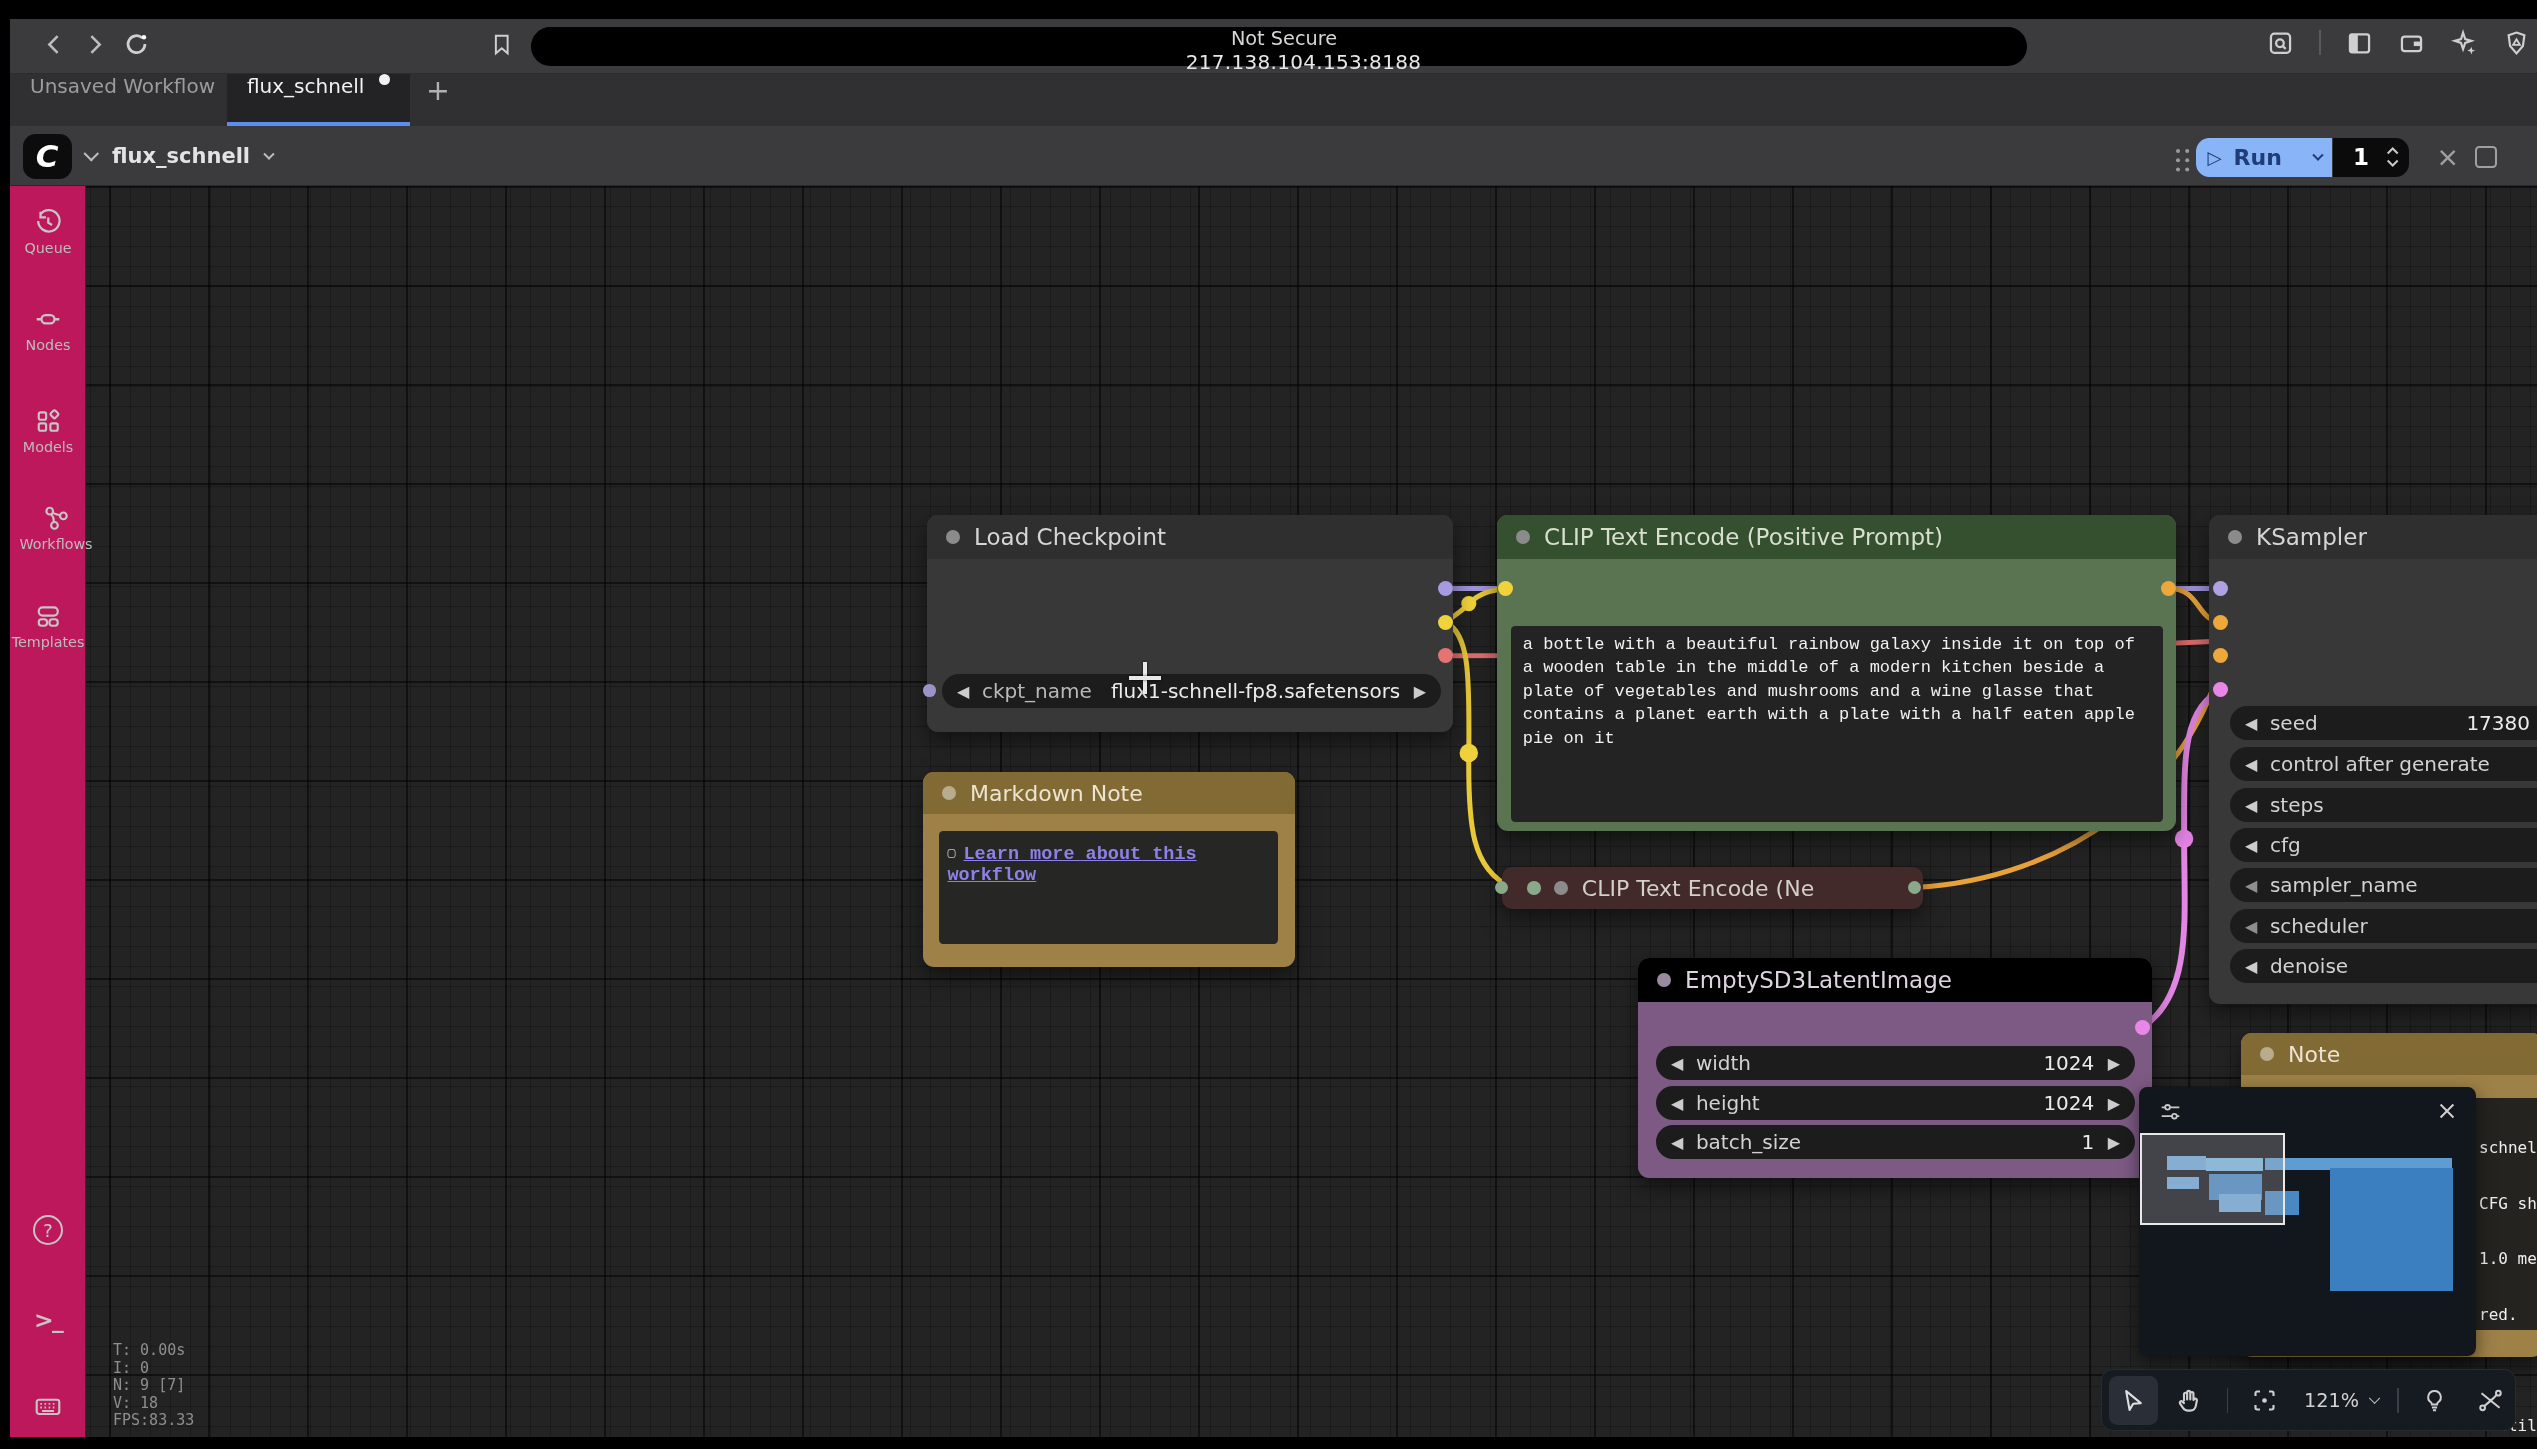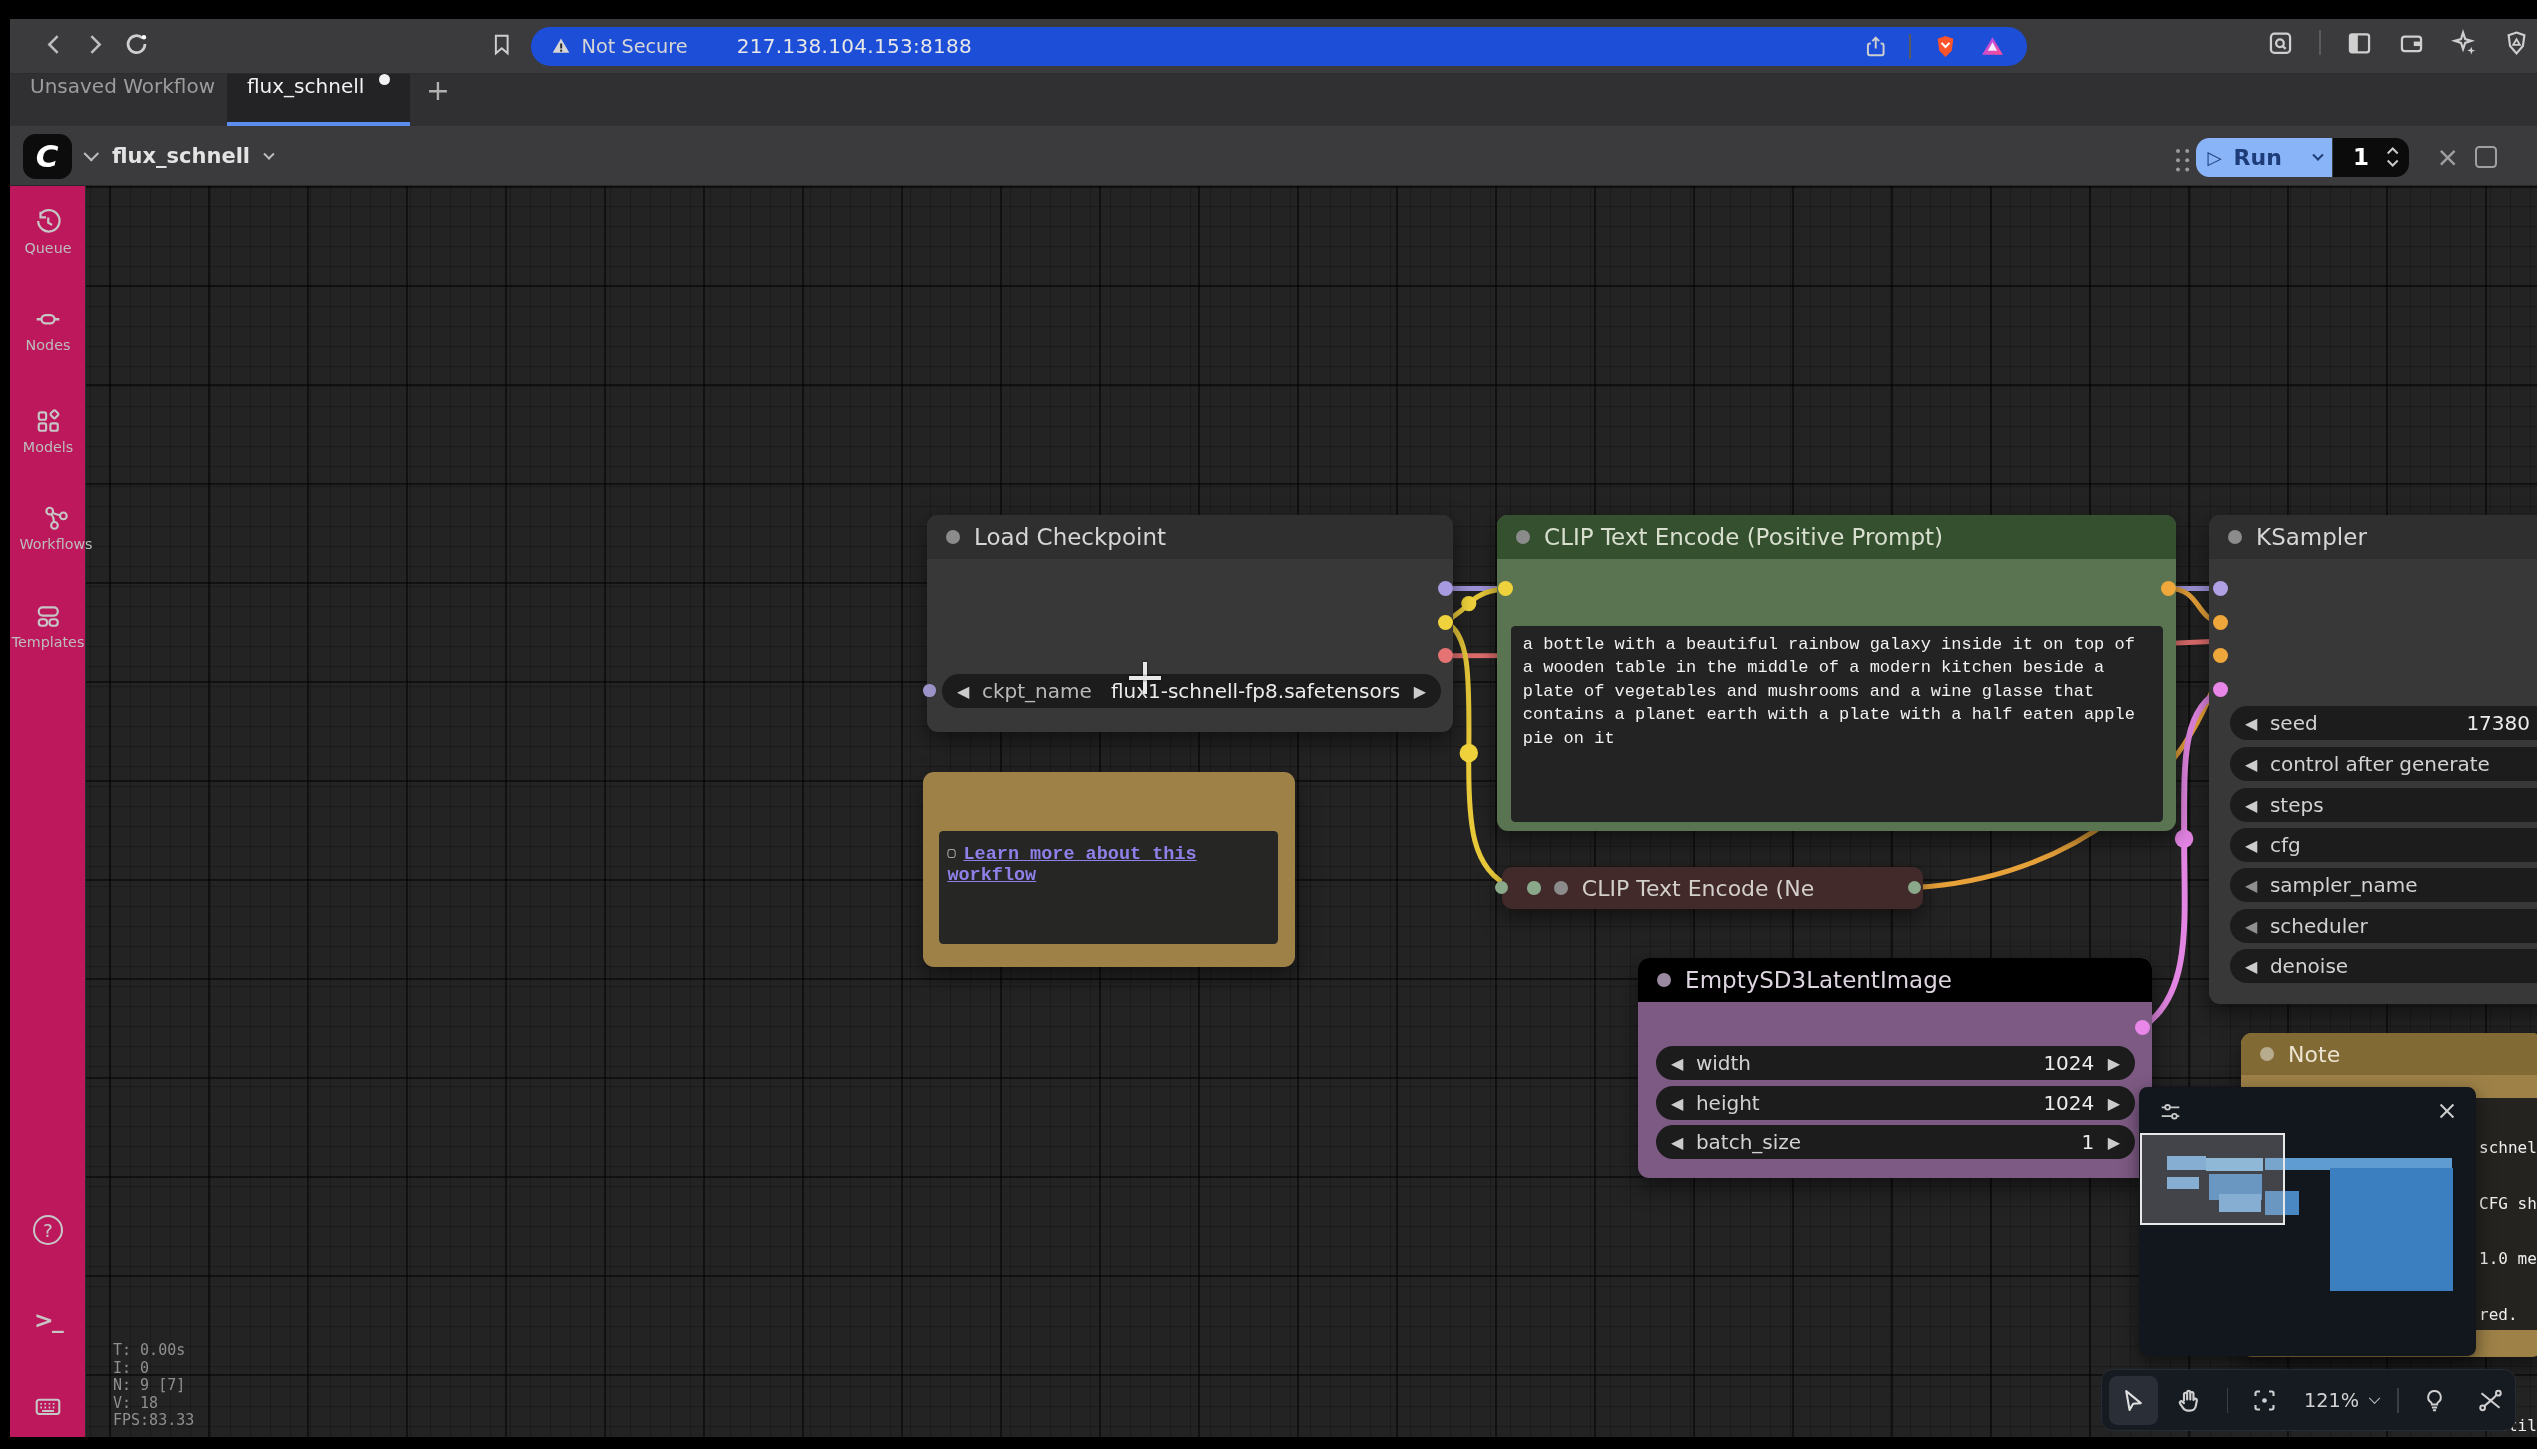--- a/index.html
+++ b/index.html
@@ -3,21 +3,21 @@
 <meta charset="utf-8">
 <style>
   * { margin:0; padding:0; box-sizing:border-box; }
   html,body { width:2538px; height:1449px; background:#000; font-family:"DejaVu Sans","Liberation Sans",sans-serif; }
   .screen { position:absolute; left:0; top:0; width:2538px; height:1449px; background:#000; overflow:hidden; }
   .abs { position:absolute; }
 
   
   .btoolbar { position:absolute; left:10px; top:18.5px; width:2527px; height:55px; background:#3b3b3d; border-bottom:1.7px solid #2c2c2e; }
   .navbtn { position:absolute; top:6.7px; width:39px; height:39px; display:flex; align-items:center; justify-content:center; color:#bdbdbd; }
-  .urlbar { position:absolute; left:521px; top:8.4px; width:1496px; height:39px; background:#1d4ed8; border-radius:19.3px; display:flex; align-items:center; }
+  .urlbar { position:absolute; left:521px; top:8.4px; width:1496px; height:39px; background:#000000; border-radius:19.3px; display:flex; align-items:center;flex-direction:column; }
   .sec-label { color:#d6d6d6; font-size:19.3px; margin-left:10px; }
   .url-text { color:#e7e7e7; font-size:20px; margin-left:49px; letter-spacing:0.3px; }
   .vdiv { width:1.7px; height:25px; background:#5a5a5c; }
 
   
   .tabrow { position:absolute; left:10px; top:74px; width:2527px; height:52px; background:#303032; }
   .tab { position:absolute; top:0; height:52px; display:flex; align-items:flex-start; gap:15px; padding:0 20px; font-size:20px; }
   .tab.inactive { color:#9c9c9c; }
   .tab.active { background:#232326; color:#f2f2f2; border-bottom:4.2px solid #5b8def; }
   .dirty-dot { width:11px; height:11px; border-radius:50%; }
@@ -265,20 +265,24 @@
     <div style="display:flex; align-items:center; height:42px; gap:13.4px; padding:0 17px;">
       <span class="tdot" style="background:#8aa88a; width:13.4px; height:13.4px; margin-left:8.4px;"></span>
       <span class="tdot"></span>
       <span style="font-size:22px; color:#d3cfcb; white-space:nowrap; overflow:hidden;">CLIP Text Encode (Ne</span>
     </div>
   </div>
   <span class="slot-dot" style="left:1495px; top:881px; width:13.4px; height:13.4px; background:#8aa88a; z-index:4;"></span>
   <span class="slot-dot" style="left:1908px; top:881px; width:13.4px; height:13.4px; background:#8aa88a; z-index:4;"></span>
 
   <div class="node" style="left:923px; top:772px; width:372px; height:195px; background:#9d8147;">
+    <div class="nheader" style="background:#826a35; height:42px; font-size:22px; color:#ece4d0;">
+      <span class="tdot" style="background:#b8ac8e"></span>
+      <span>Markdown Note</span>
+    </div>
     <div class="textarea" style="left:16px; top:59px; width:339px; height:113px; background:#262624; padding:13.4px 8.4px;">
       <span style="color:#c8c8c8; font-size:13.4px; vertical-align:2.5px;">▢ </span><a class="link-text">Learn more about this workflow</a>
     </div>
   </div>
 
   <div class="node" style="left:1638px; top:958px; width:514px; height:220px; background:#7d5a83;">
     <div class="nheader" style="background:#000000; color:#ded4e0;">
       <span class="tdot" style="background:#9a8aa0"></span>
       <span>EmptySD3LatentImage</span>
     </div>

